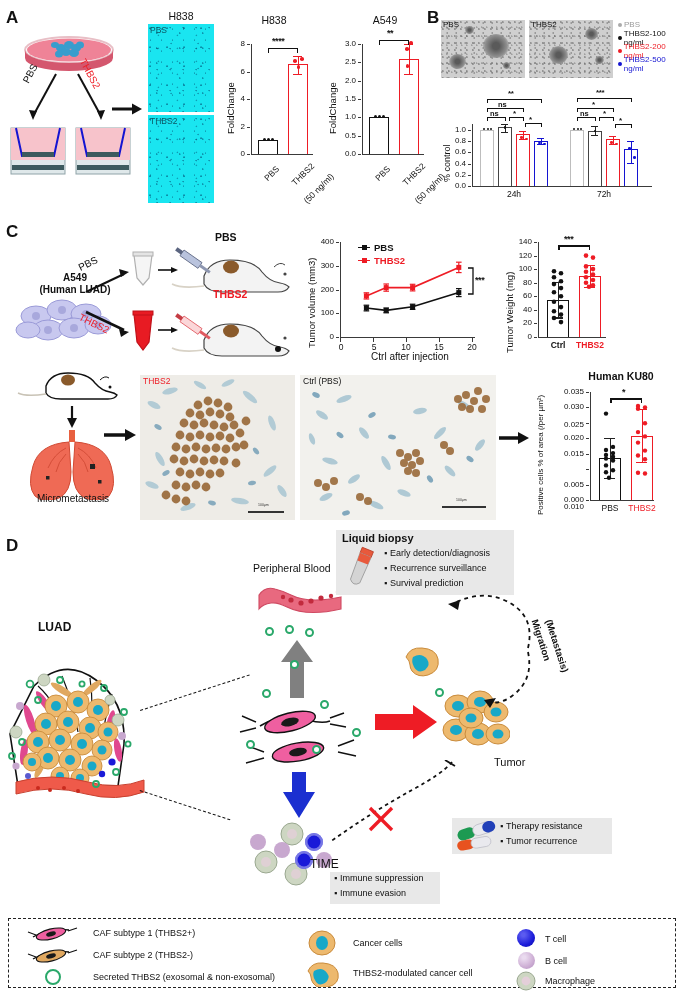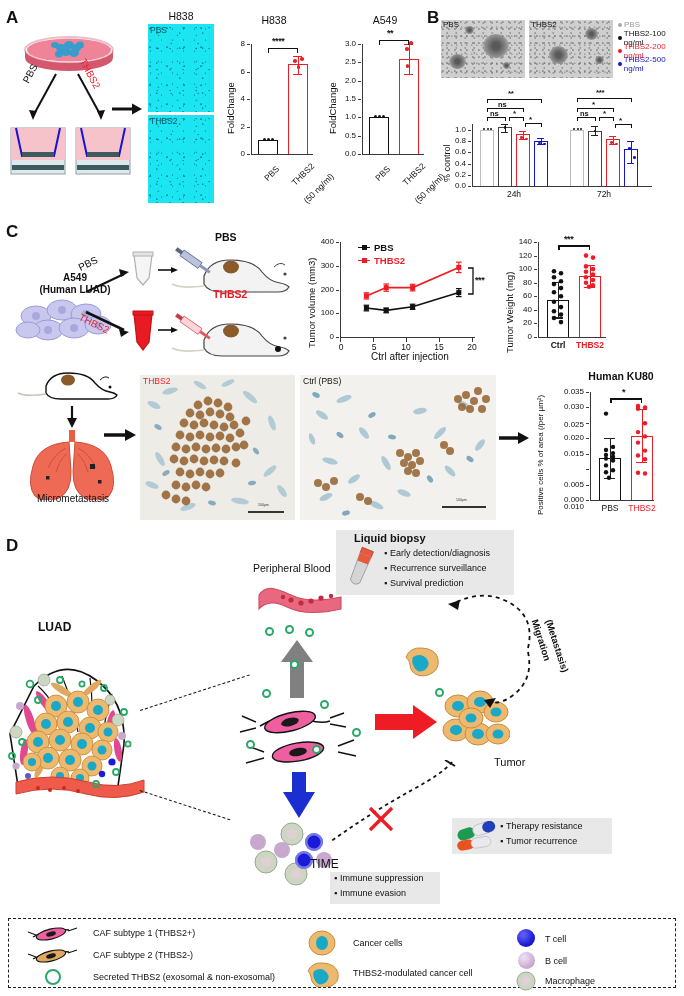--- a/index.html
+++ b/index.html
@@ -968,21 +968,21 @@
         <circle cx="76" cy="11" r="2.2"></circle>
       </g>
     <circle cx="83" cy="7" r="2.2" fill="#e02030"></circle>
   </svg>
 </div>
 <div class="thbs2-ring" style="left:265px;top:627px;width:9px;height:9px;"></div>
 <div class="thbs2-ring" style="left:285px;top:625px;width:9px;height:9px;"></div>
 <div class="thbs2-ring" style="left:305px;top:628px;width:9px;height:9px;"></div>
 
 <div class="infobox" style="left:336px;top:530px;width:178px;height:65px;">
-  <div style="position:absolute;left:6px;top:2px;font-size:11px;font-weight:bold;margin-left:12px;">Liquid biopsy</div>
+  <div style="position:absolute;left:6px;top:2px;font-size:11px;font-weight:bold;">Liquid biopsy</div>
   <div style="position:absolute;left:48px;top:18px;font-size:9px;"><span class="bullet">▪</span><span>Early detection/diagnosis</span></div>
   <div style="position:absolute;left:48px;top:33px;font-size:9px;"><span class="bullet">▪</span><span>Recurrence surveillance</span></div>
   <div style="position:absolute;left:48px;top:48px;font-size:9px;"><span class="bullet">▪</span><span>Survival prediction</span></div>
   <svg style="position:absolute;left:8px;top:16px;" width="32" height="46" viewBox="0 0 32 46">
     <g transform="rotate(22 16 23)">
       <rect x="10" y="2" width="12" height="6" fill="#e8593c" stroke="#b8402a" stroke-width="0.8"></rect>
       <path d="M10 8 L22 8 L21 36 Q16 42 11 36 Z" fill="#d4d4d4" stroke="#9a9a9a" stroke-width="0.8"></path>
       <path d="M10 8 L22 8 L21.6 16 L10.4 16 Z" fill="#e8593c"></path>
     </g>
   </svg>

